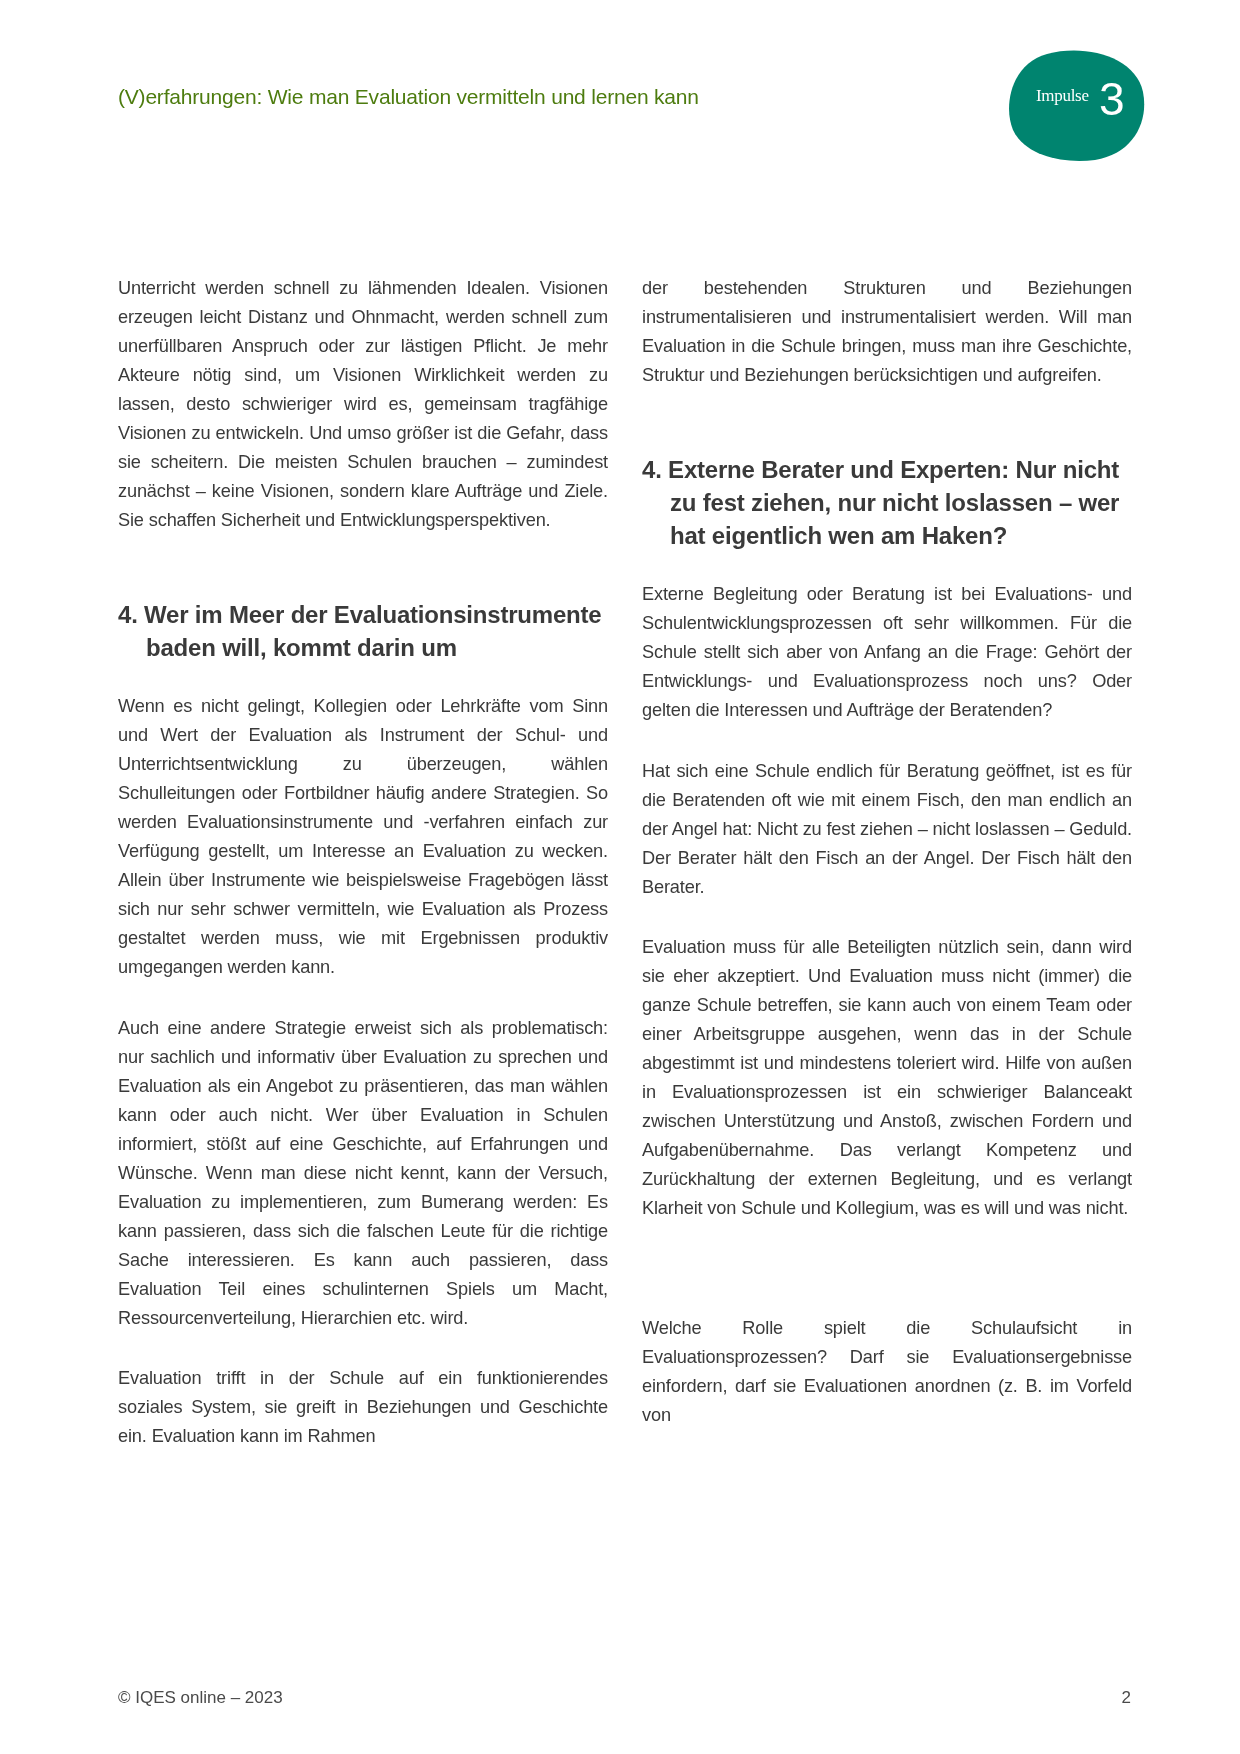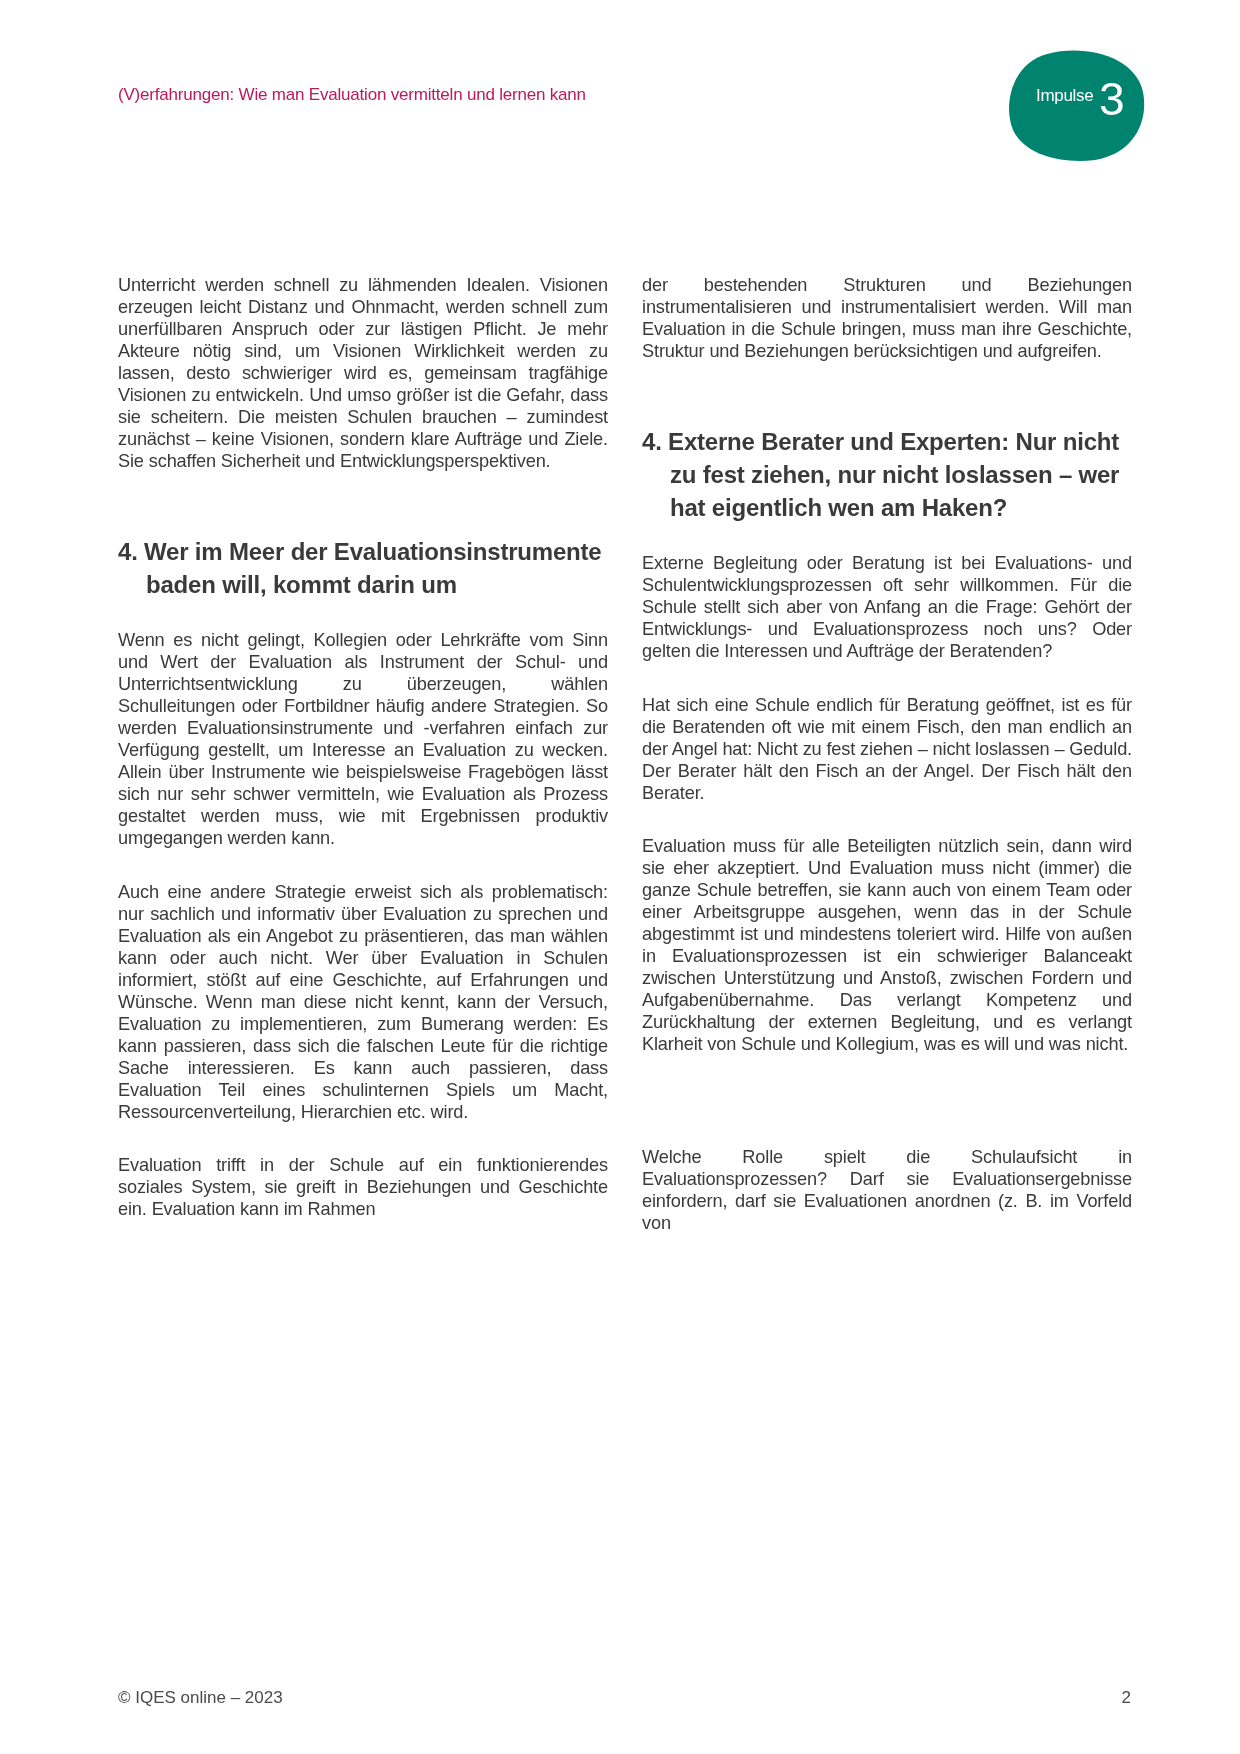--- a/index.html
+++ b/index.html
@@ -3,41 +3,41 @@
 <meta charset="utf-8">
 <style>
   html, body { margin: 0; padding: 0; background: #ffffff; }
   body {
     width: 1240px; height: 1754px; position: relative; overflow: hidden;
     font-family: "Liberation Sans", "DejaVu Sans", sans-serif;
     color: #3a3a3a;
   }
   .running-title {
     position: absolute; left: 118px; top: 85px;
-    font-size: 17px; color: #be185d; letter-spacing: -0.2px;
+    font-size: 21px; color: #4d7c0f; letter-spacing: -0.2px;
   }
   .badge {
     position: absolute; left: 1007px; top: 50px; width: 140px; height: 112px;
   }
   .badge svg { position: absolute; left: 0; top: 0; }
   .badge-label {
     position: absolute; left: 29px; top: 36px; color: #ffffff;
-    font-size: 17px; letter-spacing: -0.3px;
+    font-size: 17px; letter-spacing: -0.3px; font-family: Liberation Serif, serif;
   }
   .badge-num {
     position: absolute; left: 92px; top: 26px; color: #ffffff;
     font-size: 46px; font-weight: 300; line-height: 46px;
   }
   .col {
     position: absolute; top: 274px; width: 490px;
   }
   .col-left { left: 118px; }
   .col-right { left: 642px; }
   p.body {
-    margin: 0; font-size: 18.2px; line-height: 22px;
+    margin: 0; font-size: 18.2px; line-height: 29px;
     text-align: justify; hyphens: manual; color: #3a3a3a;
     letter-spacing: -0.15px;
   }
   .gap-1 { height: 31.5px; }
   .gap-2 { height: 63px; }
   h2.section {
     margin: 0; font-weight: bold; font-size: 24px; line-height: 33px;
     color: #3a3a3a; padding-left: 28px; text-indent: -28px;
     letter-spacing: -0.2px;
   }

